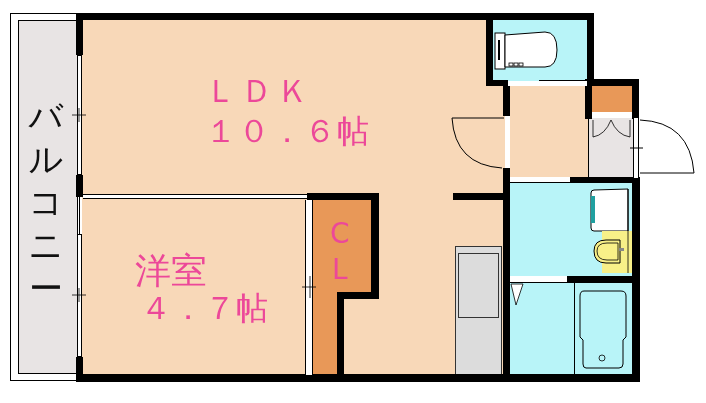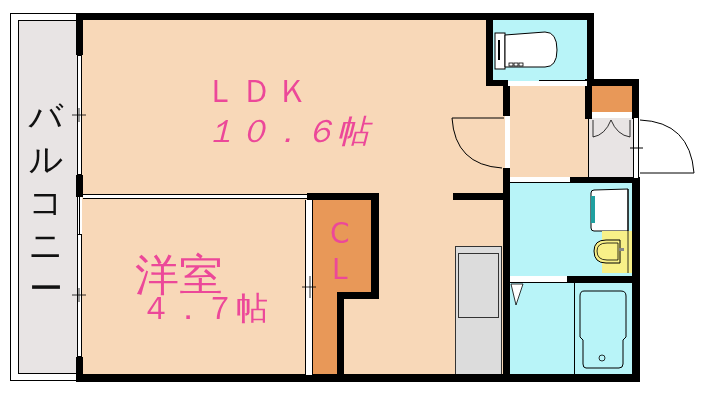--- a/index.html
+++ b/index.html
@@ -70,22 +70,22 @@
 <div class="abs" style="left:305px;top:200px;width:8px;height:175px;background:#fff;border-left:1px solid #000;border-right:1px solid #000;"></div>
 
 <div class="abs" style="left:505px;top:116px;width:5px;height:52px;background:#fff;"></div>
 <div class="abs" style="left:539px;top:80px;width:48px;height:6px;background:#fff;border-top:1px solid #000;"></div>
 <div class="abs" style="left:510px;top:177px;width:60px;height:6px;background:#fff;border-bottom:1px solid #000;"></div>
 <div class="abs" style="left:510px;top:276px;width:57px;height:7px;background:#fff;border-bottom:1px solid #000;"></div>
 <div class="abs" style="left:594px;top:112px;width:38px;height:6px;background:#fff;"></div>
 <div class="abs" style="left:633px;top:118px;width:6px;height:60px;background:#fff;border-left:1px solid #000;border-right:1px solid #000;"></div>
 
 <div class="label" style="left:205px;top:75px;font-size:32px;letter-spacing:4px;">ＬＤＫ</div>
-<div class="label" style="left:205px;top:115px;font-size:32px;letter-spacing:1px;font-style:italic;">１０．６帖</div>
-<div class="label" style="left:135px;top:253px;font-size:44px;">洋室</div>
+<div class="label" style="left:205px;top:115px;font-size:32px;letter-spacing:1px;">１０．６帖</div>
+<div class="label" style="left:135px;top:253px;font-size:36px;">洋室</div>
 <div class="label" style="left:140px;top:292px;font-size:32px;text-align:right;">４．７帖</div>
 <div class="label" style="left:330px;top:220px;font-size:28px;">C</div>
 <div class="label" style="left:332px;top:256px;font-size:28px;">L</div>
 
 <svg width="706" height="403" viewBox="0 0 706 403">
 
   <g>
     <rect x="495" y="33" width="10" height="36" fill="#fff" stroke="#000" stroke-width="1"></rect>
     <rect x="498" y="40" width="2" height="20" fill="#000"></rect>
     <path d="M505 35 L545 32 Q557 32 557 50 Q557 67 545 67 L505 67 Z" fill="#fff" stroke="#000" stroke-width="1"></path>

